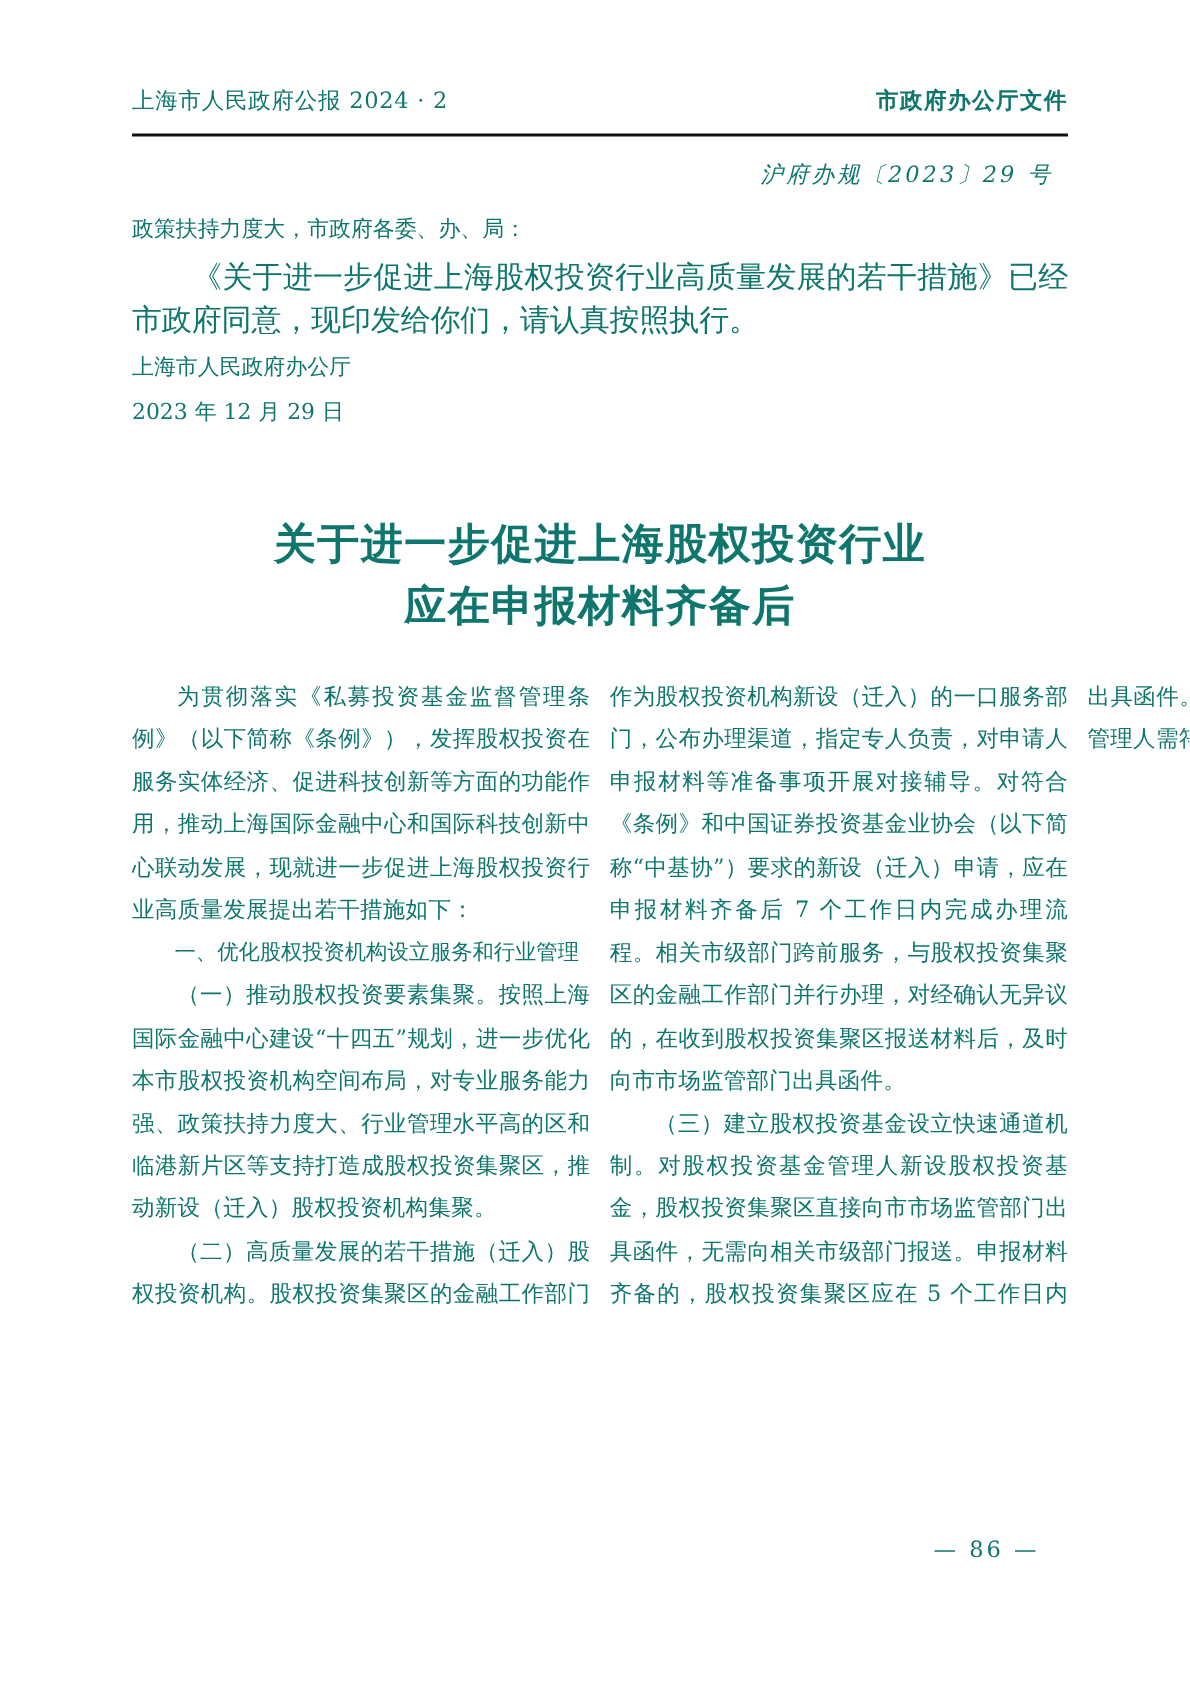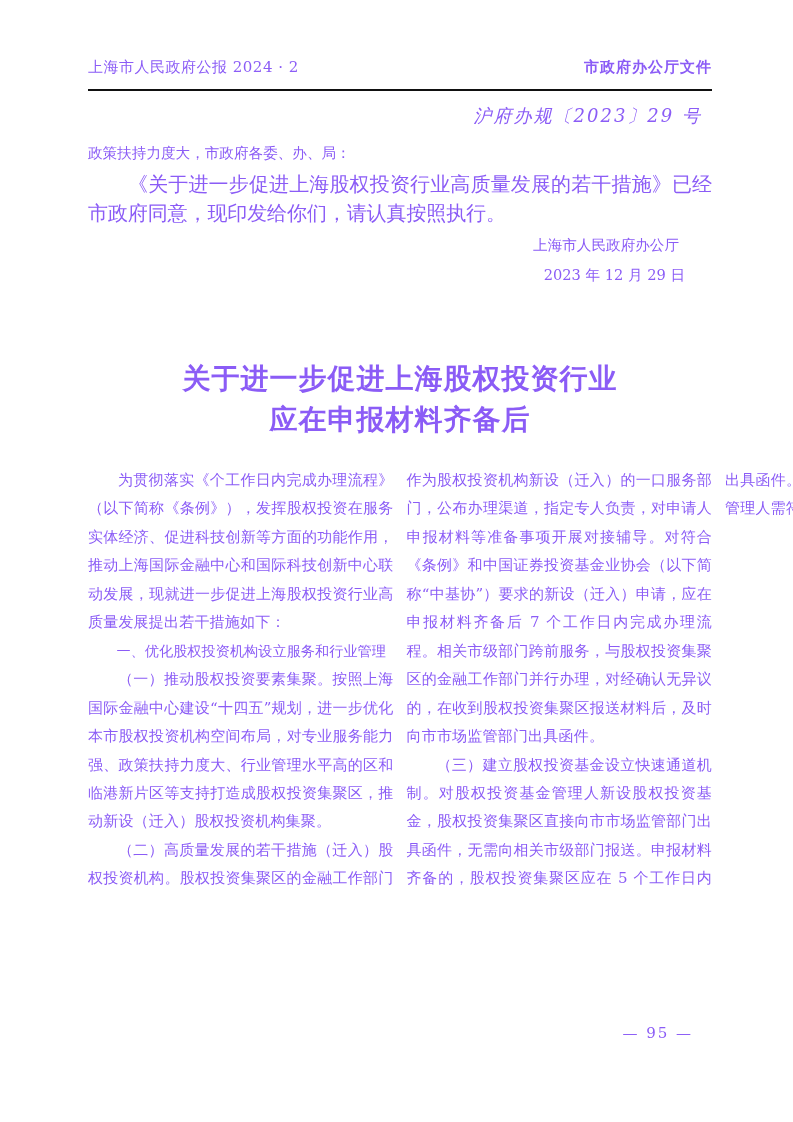--- a/index.html
+++ b/index.html
@@ -1,20 +1,20 @@
 <!DOCTYPE html>
 <html><head>
 <meta charset="utf-8">
 <style>
   html, body { margin: 0; padding: 0; background: #ffffff; }
   .page {
     position: relative;
     width: 793px; height: 1122px;
     background: #ffffff;
-    color: #8b5cf6;
+    color: #0f766e;
     font-family: "DejaVu Serif", serif;
     overflow: hidden;
     box-sizing: border-box;
     padding: 58px 81px 0 88px;
   }
   .hdr {
     display: flex; justify-content: space-between; align-items: baseline;
     font-size: 15px; line-height: 18px;
   }
   .hdr-left { letter-spacing: 0.5px; }
@@ -25,42 +25,42 @@
     margin-top: 72px;
     text-align: center;
     font-size: 30px; font-weight: bold;
     line-height: 45px;
     letter-spacing: 1px;
   }
   .doc-number {
     margin-top: 14px;
     text-align: right;
     padding-right: 10px;
-    font-size: 18px;
+    font-size: 15px;
     font-style: italic;
     letter-spacing: 2px;
     line-height: 22px;
   }
   .salutation {
     margin: 14px 0 0 0;
     font-size: 14.6px; line-height: 24px;
   }
   .notice-body {
     margin: 5px 0 0 0;
     font-size: 20px; line-height: 28.5px;
     text-indent: 2em;
     text-align: justify;
     letter-spacing: -0.1px;
   }
-  .signature { margin-top: 3px; text-align: right; font-size: 14.6px; }
+  .signature { margin-top: 3px; font-size: 14.6px; }
   .sig-name { padding-right: 33px; line-height: 30px; }
   .sig-date { padding-right: 27px; line-height: 30px; }
 
   .measures-title {
-    margin-top: 68px;
+    margin-top: 52px;
     text-align: center;
     font-size: 28px; font-weight: bold;
     line-height: 41px;
     letter-spacing: 1px;
   }
 
   .columns {
     margin-top: 26px;
     height: 428px;
     column-count: 2;
@@ -110,22 +110,22 @@
     <div class="sig-name">上海市人民政府办公厅</div>
     <div class="sig-date">2023 年 12 月 29 日</div>
   </div>
 
   <div class="measures-title">
     <div>关于进一步促进上海股权投资行业</div>
     <div>应在申报材料齐备后</div>
   </div>
 
   <div class="columns">
-    <p>为贯彻落实《个工作日内完成办理流程》（以下简称《条例》），发挥股权投资在服务实体经济、促进科技创新等方面的功能作用，推动上海国际金融中心和国际科技创新中心联动发展，现就进一步促进上海股权投资行业高质量发展提出若干措施如下：</p>
+    <p>为贯彻落实《私募投资基金监督管理条例》（以下简称《条例》），发挥股权投资在服务实体经济、促进科技创新等方面的功能作用，推动上海国际金融中心和国际科技创新中心联动发展，现就进一步促进上海股权投资行业高质量发展提出若干措施如下：</p>
     <p class="sec-heading">一、优化股权投资机构设立服务和行业管理</p>
     <p><span class="item-lead">（一）推动股权投资要素集聚。</span><span>按照上海国际金融中心建设“十四五”规划，进一步优化本市股权投资机构空间布局，对专业服务能力强、政策扶持力度大、行业管理水平高的区和临港新片区等支持打造成股权投资集聚区，推动新设（迁入）股权投资机构集聚。</span></p>
     <p><span class="item-lead">（二）高质量发展的若干措施（迁入）股权投资机构。</span><span>股权投资集聚区的金融工作部门作为股权投资机构新设（迁入）的一口服务部门，公布办理渠道，指定专人负责，对申请人申报材料等准备事项开展对接辅导。对符合《条例》和中国证券投资基金业协会（以下简称“中基协”）要求的新设（迁入）申请，应在申报材料齐备后 7 个工作日内完成办理流程。相关市级部门跨前服务，与股权投资集聚区的金融工作部门并行办理，对经确认无异议的，在收到股权投资集聚区报送材料后，及时向市市场监管部门出具函件。</span></p>
     <p><span class="item-lead">（三）建立股权投资基金设立快速通道机制。</span><span>对股权投资基金管理人新设股权投资基金，股权投资集聚区直接向市市场监管部门出具函件，无需向相关市级部门报送。申报材料齐备的，股权投资集聚区应在 5 个工作日内出具函件。纳入快速通道机制的股权投资基金管理人需符合以下条</span></p>
   </div>
 
-  <div class="page-number">— 95 —</div>
+  <div class="page-number">— 86 —</div>
 
 </div>
 
 </body></html>

